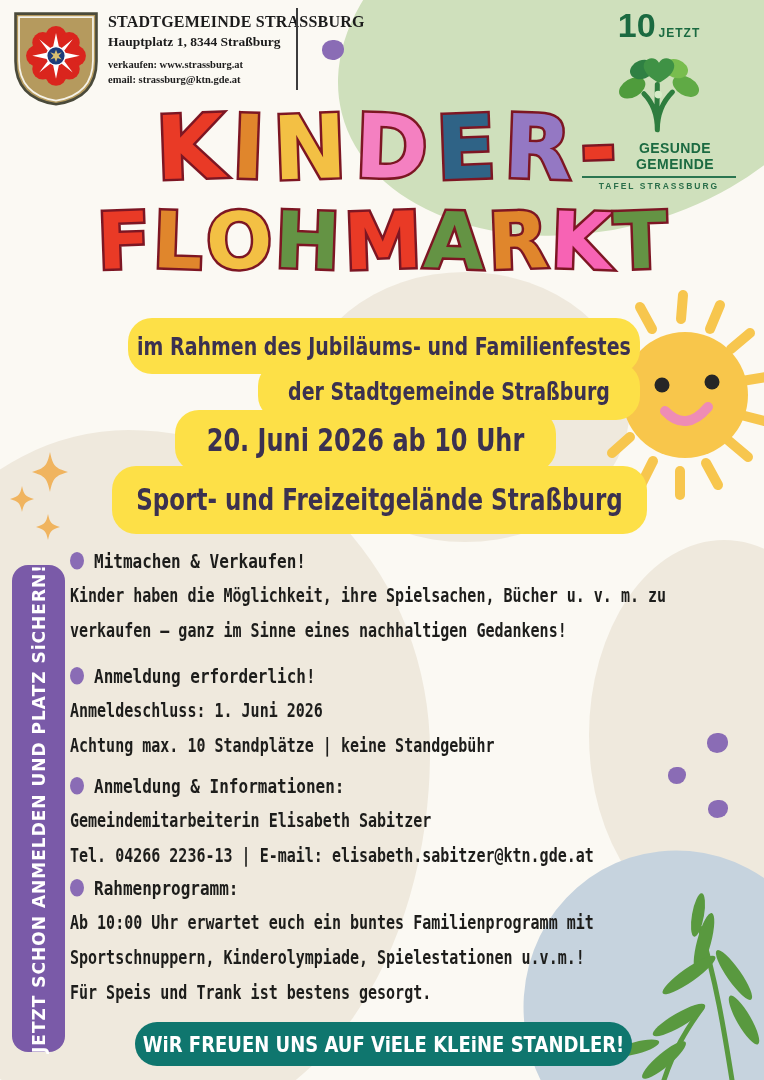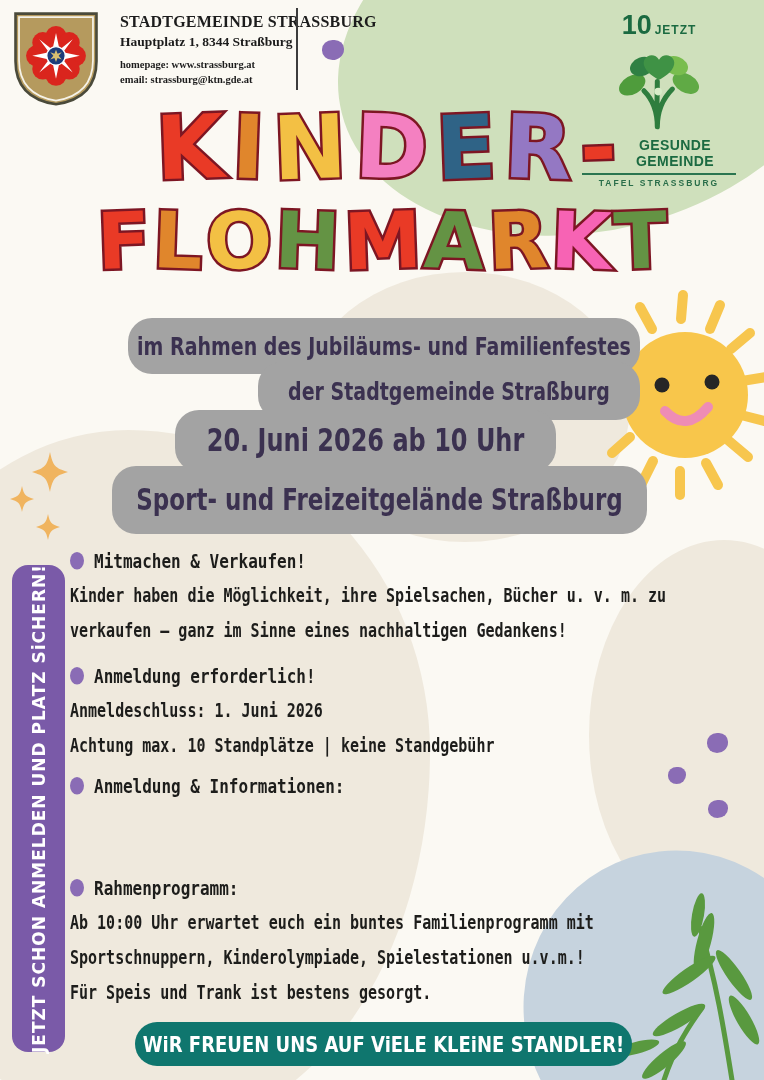--- a/index.html
+++ b/index.html
@@ -13,46 +13,46 @@
   .blob-green{top:-130px;right:-90px;width:520px;height:360px;border-radius:50%;
     background:#cfe0bc;transform:rotate(-14deg);}
   .blob-beige-left{left:-150px;top:430px;width:580px;height:700px;border-radius:48% 52% 46% 54%/50% 46% 54% 50%;background:#efe9dd;}
   .blob-beige-mid{left:300px;top:272px;width:330px;height:270px;border-radius:50%;background:#efe9dd;}
   .blob-beige-right{right:-95px;top:540px;width:270px;height:390px;border-radius:50%;background:#efe9dd;}
   .blob-bluegray{right:-70px;bottom:-90px;width:310px;height:320px;border-radius:50%;
     background:#c6d3de;transform:rotate(-18deg);}
   
   .header{position:absolute;left:12px;top:10px;z-index:3;display:flex;align-items:flex-start;}
   .shield-svg{width:88px;height:97px;}
-  .header-text{margin-left:20px;padding-top:2px;color:#1c1c1c;
+  .header-text{margin-left:8px;padding-top:2px;color:#1c1c1c;
     font-family:"Liberation Serif","DejaVu Serif",serif;font-weight:bold;}
   .muni-name{font-size:16px;letter-spacing:0.2px;line-height:20px;}
   .muni-addr{font-size:13.5px;line-height:19px;}
   .muni-contact{margin-top:6px;font-size:10.5px;line-height:15px;}
   .v-rule{position:absolute;left:296px;top:8px;width:2px;height:82px;background:#3c3c3c;z-index:3;}
   
   .gg-logo{position:absolute;right:16px;top:12px;width:178px;z-index:3;text-align:center;
     color:#1b6a41;font-family:"Liberation Sans","DejaVu Sans",sans-serif;}
   .gg-years{font-weight:bold;line-height:26px;}
-  .gg-years .big{font-size:27px;}
+  .gg-years .big{font-size:34px;}
   .gg-years .small{font-size:12px;letter-spacing:1px;margin-left:3px;}
   .gg-name{font-size:14px;font-weight:bold;letter-spacing:0.4px;margin-top:2px;margin-left:32px;}
   .gg-divider{height:1.5px;background:#2a7550;margin:4px 12px 3px 12px;}
   .gg-sub{font-size:8.5px;font-weight:bold;letter-spacing:2px;color:#2a6e4a;}
   
   .title-line{position:absolute;z-index:2;text-align:center;white-space:nowrap;
     font-weight:800;font-family:"DejaVu Sans",sans-serif;}
   .title-1{left:150px;top:96px;width:480px;font-size:88px;letter-spacing:8px;}
   .title-2{left:97px;top:196px;width:570px;font-size:78px;letter-spacing:3px;}
   .title-line span{display:inline-block;
     -webkit-text-stroke:5px #7d1623;paint-order:stroke fill;}
   .title-line span:nth-child(odd){transform:rotate(-2deg);}
   .title-line span:nth-child(even){transform:rotate(2deg);}
   
-  .ybanner{position:absolute;z-index:3;background:#a3a3a3;border-radius:24px;
+  .ybanner{position:absolute;z-index:3;background:#fde047;border-radius:24px;
     display:flex;align-items:center;justify-content:center;}
   .ybanner .btxt{color:#3b3150;font-weight:bold;white-space:nowrap;
     font-family:"DejaVu Sans",sans-serif;transform:scaleY(1.3);}
   .yb1{left:128px;top:318px;width:512px;height:56px;}
   .yb2{left:258px;top:362px;width:382px;height:58px;}
   .yb3{left:175px;top:410px;width:381px;height:62px;}
   .yb4{left:112px;top:466px;width:535px;height:68px;}
   .yb1 .btxt,.yb2 .btxt{font-size:19px;}
   .yb3 .btxt{font-size:24px;}
   .yb4 .btxt{font-size:23px;}
@@ -115,21 +115,21 @@
         <circle cx="50" cy="52" r="16"></circle>
       </g>
       <polygon fill="#ffffff" points="50,26 54,45 69,33 58,48 77,52 58,56 69,71 54,59 50,78 46,59 31,71 42,56 23,52 42,48 31,33 46,45"></polygon>
       <circle cx="50" cy="52" r="10.5" fill="#1d3d7a" stroke="#ffffff" stroke-width="1.5"></circle>
       <polygon fill="#d8c070" points="50,45 51.8,49.6 56.5,48 53,52 56.5,56 51.8,54.4 50,59 48.2,54.4 43.5,56 47,52 43.5,48 48.2,49.6"></polygon>
     </svg>
     <div class="header-text">
       <div class="muni-name">STADTGEMEINDE STRASSBURG</div>
       <div class="muni-addr">Hauptplatz 1, 8344 Straßburg</div>
       <div class="muni-contact">
-        <div>homepage: www.strassburg.at</div>
+        <div>verkaufen: www.strassburg.at</div>
         <div>email: strassburg@ktn.gde.at</div>
       </div>
     </div>
   </div>
   <div class="v-rule"></div>
 
   <div class="gg-logo">
     <div class="gg-years">
       <span class="big">10</span><span class="small">JETZT</span>
     </div>
@@ -205,20 +205,24 @@
   </div>
   <div class="section sec-1">
     <div class="sec-heading"><span class="bullet"></span><span>Anmeldung erforderlich!</span></div>
     <div>
         <div class="body-line">Anmeldeschluss: 1. Juni 2026</div>
         <div class="body-line">Achtung max. 10 Standplätze | keine Standgebühr</div>
       </div>
   </div>
   <div class="section sec-2">
     <div class="sec-heading"><span class="bullet"></span><span>Anmeldung &amp; Informationen:</span></div>
+    <div>
+        <div class="body-line">Gemeindemitarbeiterin Elisabeth Sabitzer</div>
+        <div class="body-line">Tel. 04266 2236-13 | E-mail: elisabeth.sabitzer@ktn.gde.at</div>
+      </div>
   </div>
   <div class="section sec-3">
     <div class="sec-heading"><span class="bullet"></span><span>Rahmenprogramm:</span></div>
     <div>
         <div class="body-line">Ab 10:00 Uhr erwartet euch ein buntes Familienprogramm mit</div>
         <div class="body-line">Sportschnuppern, Kinderolympiade, Spielestationen u.v.m.!</div>
         <div class="body-line">Für Speis und Trank ist bestens gesorgt.</div>
       </div>
   </div>
 

